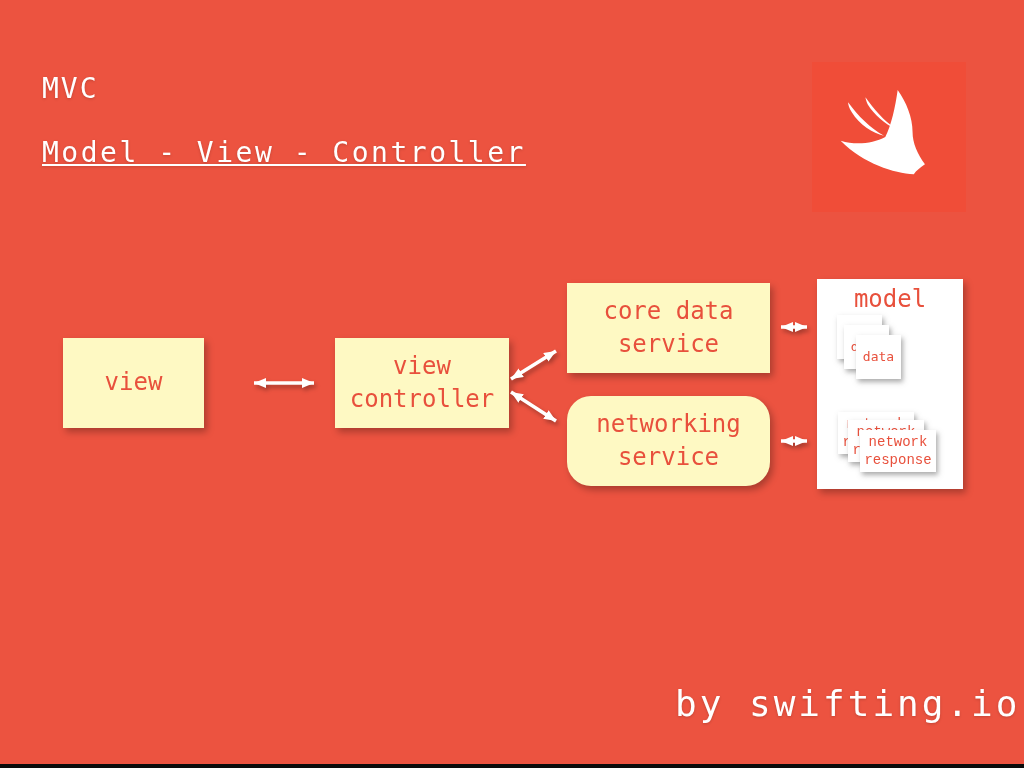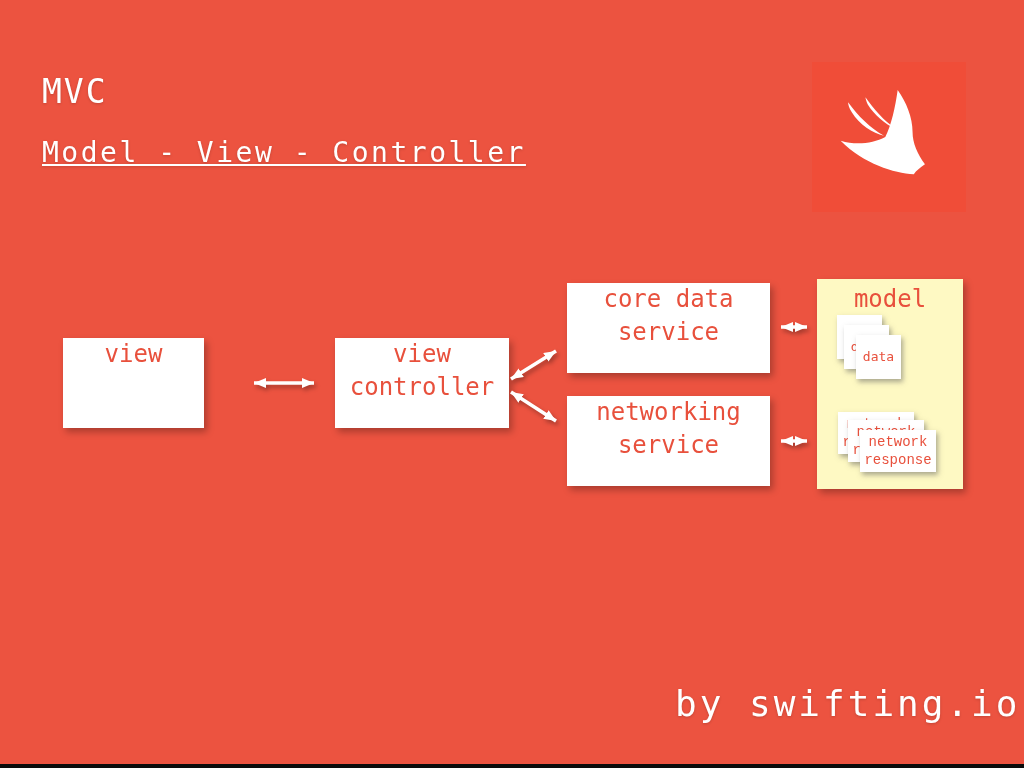--- a/index.html
+++ b/index.html
@@ -5,21 +5,21 @@
   html, body { margin: 0; padding: 0; }
   body {
     width: 1024px; height: 768px; overflow: hidden; position: relative;
     background: #EC5340;
     font-family: "DejaVu Sans Mono", "Liberation Mono", monospace;
   }
   .abs { position: absolute; }
 
   
   .slide-title {
-    left: 42px; top: 72px; font-size: 33px; letter-spacing: 2px;
+    left: 42px; top: 72px; font-size: 28px; letter-spacing: 2px;
     color: #FFFFFF; text-shadow: 0 1px 3px rgba(0,0,0,0.18);
     white-space: nowrap;
   }
   .slide-subtitle {
     left: 42px; top: 136px; font-size: 28px; letter-spacing: 2.5px;
     color: #FFFFFF; text-shadow: 0 1px 3px rgba(0,0,0,0.18);
     white-space: nowrap;
     text-decoration: underline;
   }
   .credit {
@@ -31,33 +31,33 @@
   
   .logo-square {
     left: 812px; top: 62px; width: 154px; height: 150px;
     background: #F04D38;
     display: flex; align-items: center; justify-content: center;
   }
   .logo-square svg { width: 128px; height: 124px; }
 
   
   .node {
-    background: #ffffff; color: #E8503C;
+    background: #fef9c3; color: #E8503C;
     box-shadow: 3px 4px 7px rgba(0,0,0,0.28);
-    display: flex; align-items: flex-start; justify-content: center;
+    display: flex; align-items: center; justify-content: center;
     text-align: center; font-size: 24px; line-height: 1.38;
   }
   .node-view            { left: 63px;  top: 338px; width: 141px; height: 90px; }
   .node-view-controller { left: 327px; top: 338px; width: 174px; height: 90px; margin-left: 8px; }
   .node-core-data       { left: 567px; top: 283px; width: 203px; height: 90px; }
-  .node-networking      { left: 567px; top: 396px; width: 203px; height: 90px; }
+  .node-networking      { left: 567px; top: 396px; width: 203px; height: 90px; border-radius: 24px; }
 
   .node-model {
     left: 817px; top: 279px; width: 146px; height: 210px;
-    background: #fef9c3; color: #E8503C;
+    background: #ffffff; color: #E8503C;
     box-shadow: 3px 4px 7px rgba(0,0,0,0.28);
   }
   .model-title {
     text-align: center; margin-top: 6px; font-size: 24px; color: #E8503C;
   }
   .card {
     position: absolute; background: #FFFFFF; color: #E8503C;
     box-shadow: 2px 3px 5px rgba(90,90,90,0.5);
     display: flex; align-items: center; justify-content: center;
     text-align: center; line-height: 1.3; font-size: 13px;

